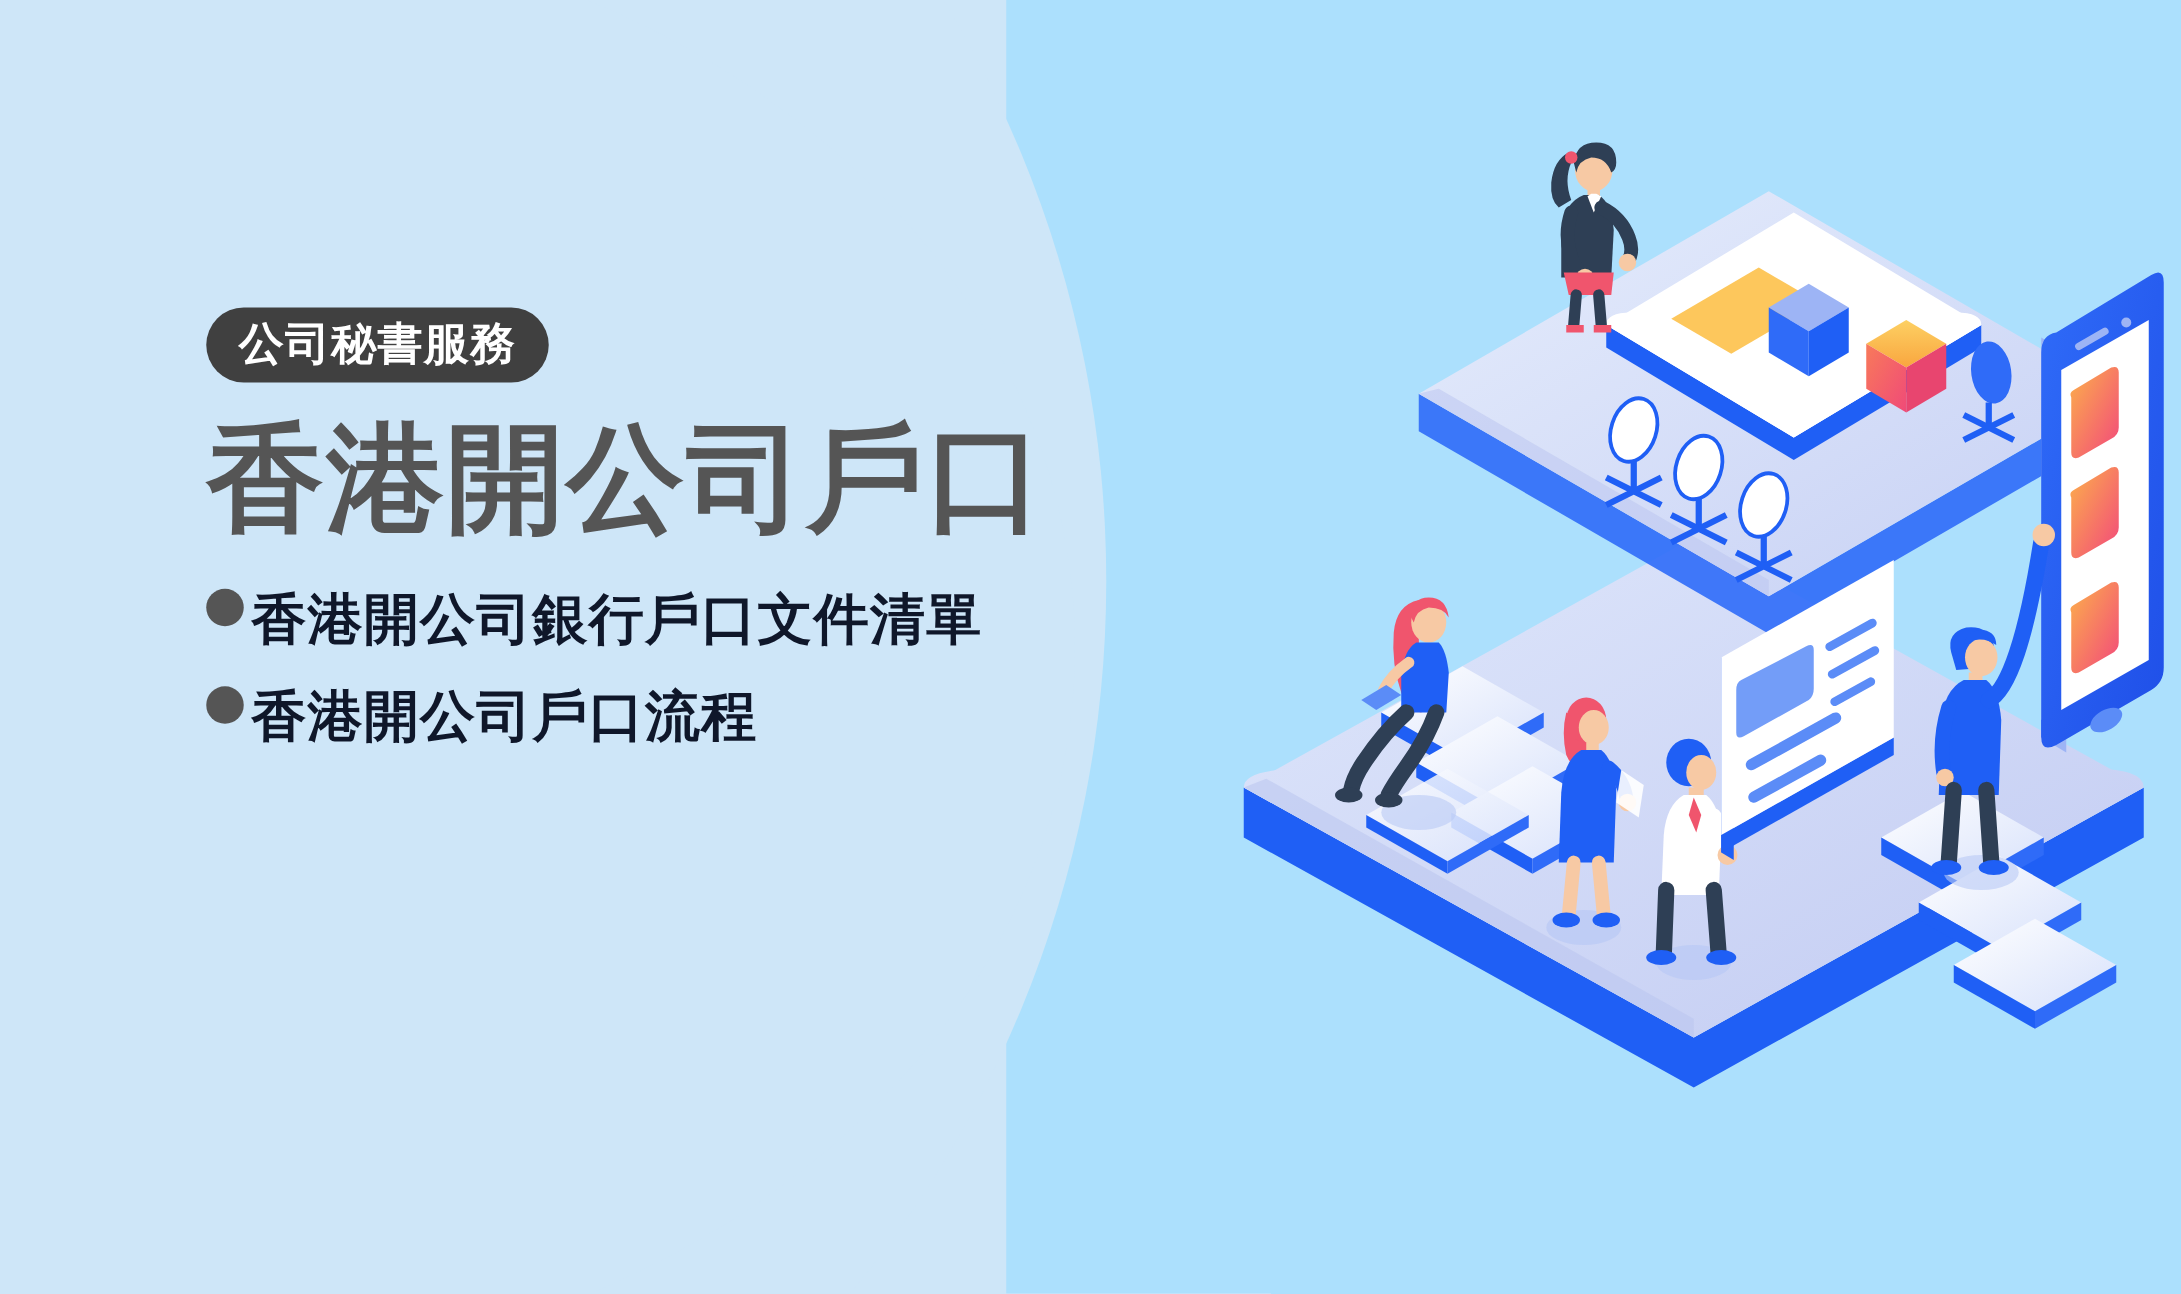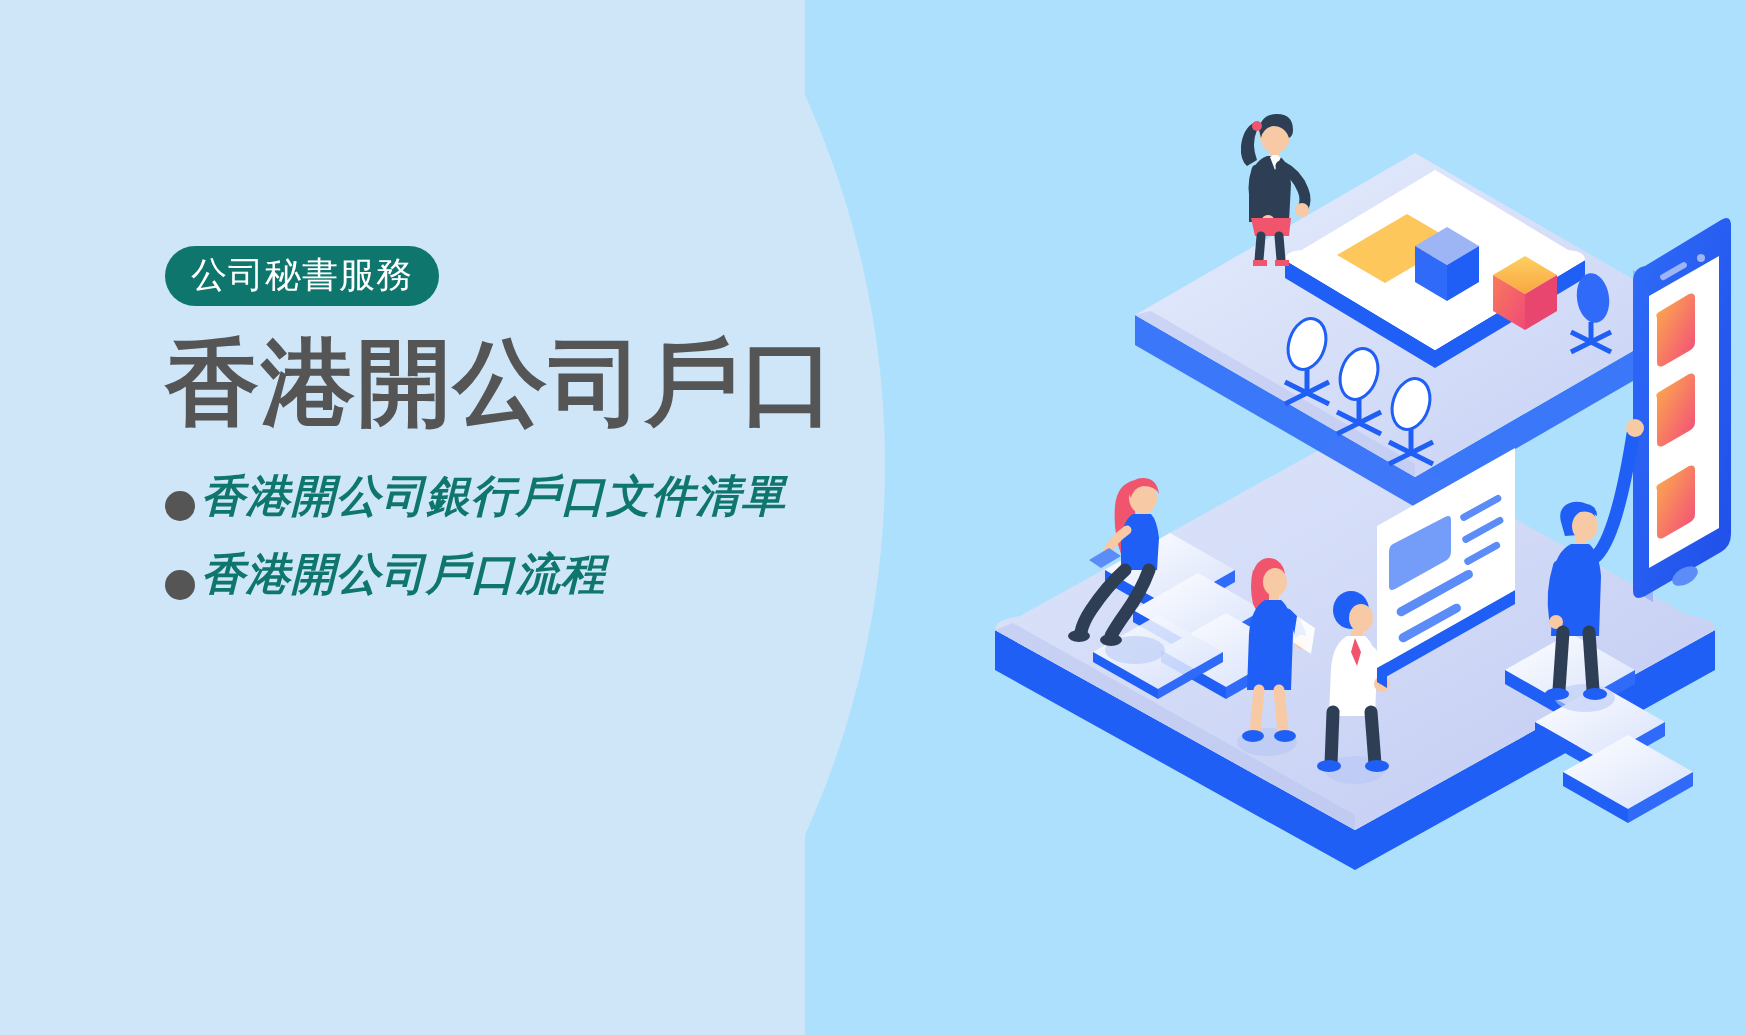--- a/index.html
+++ b/index.html
@@ -40,50 +40,49 @@
 
   
   .content {
     position:absolute;
     left:165px; top:246px;
     width:820px;
     z-index:20;
   }
   .badge {
     display:inline-block;
-    background:#0f766e;
+    background:#404040;
     color:#ffffff;
     font-size:36px;
-    font-weight:normal;
+    font-weight:bold;
     line-height:1;
     padding:11px 26px 13px 26px;
     border-radius:30px;
     letter-spacing:1px;
     white-space:nowrap;
   }
   .headline {
     margin-top:28px;
     color:#555555;
     font-size:94px;
     font-weight:bold;
     line-height:1.05;
     letter-spacing:2px;
     white-space:nowrap;
   }
   .bullets { margin-top:38px; }
   .bullet {
-    color:#0f766e;
+    color:#0f172a;
     font-size:44px;
     font-weight:bold;
     line-height:1.15;
     letter-spacing:1px;
     white-space:nowrap;
     display:flex;
-    align-items:flex-end;
-    font-style:italic;
+    align-items:flex-start;
   }
   .bullet + .bullet { margin-top:28px; }
   .bullet-dot {
     display:inline-block;
     width:30px; height:30px;
     border-radius:50%;
     background:#555555;
     margin-right:6px;
     flex:none;
   }

